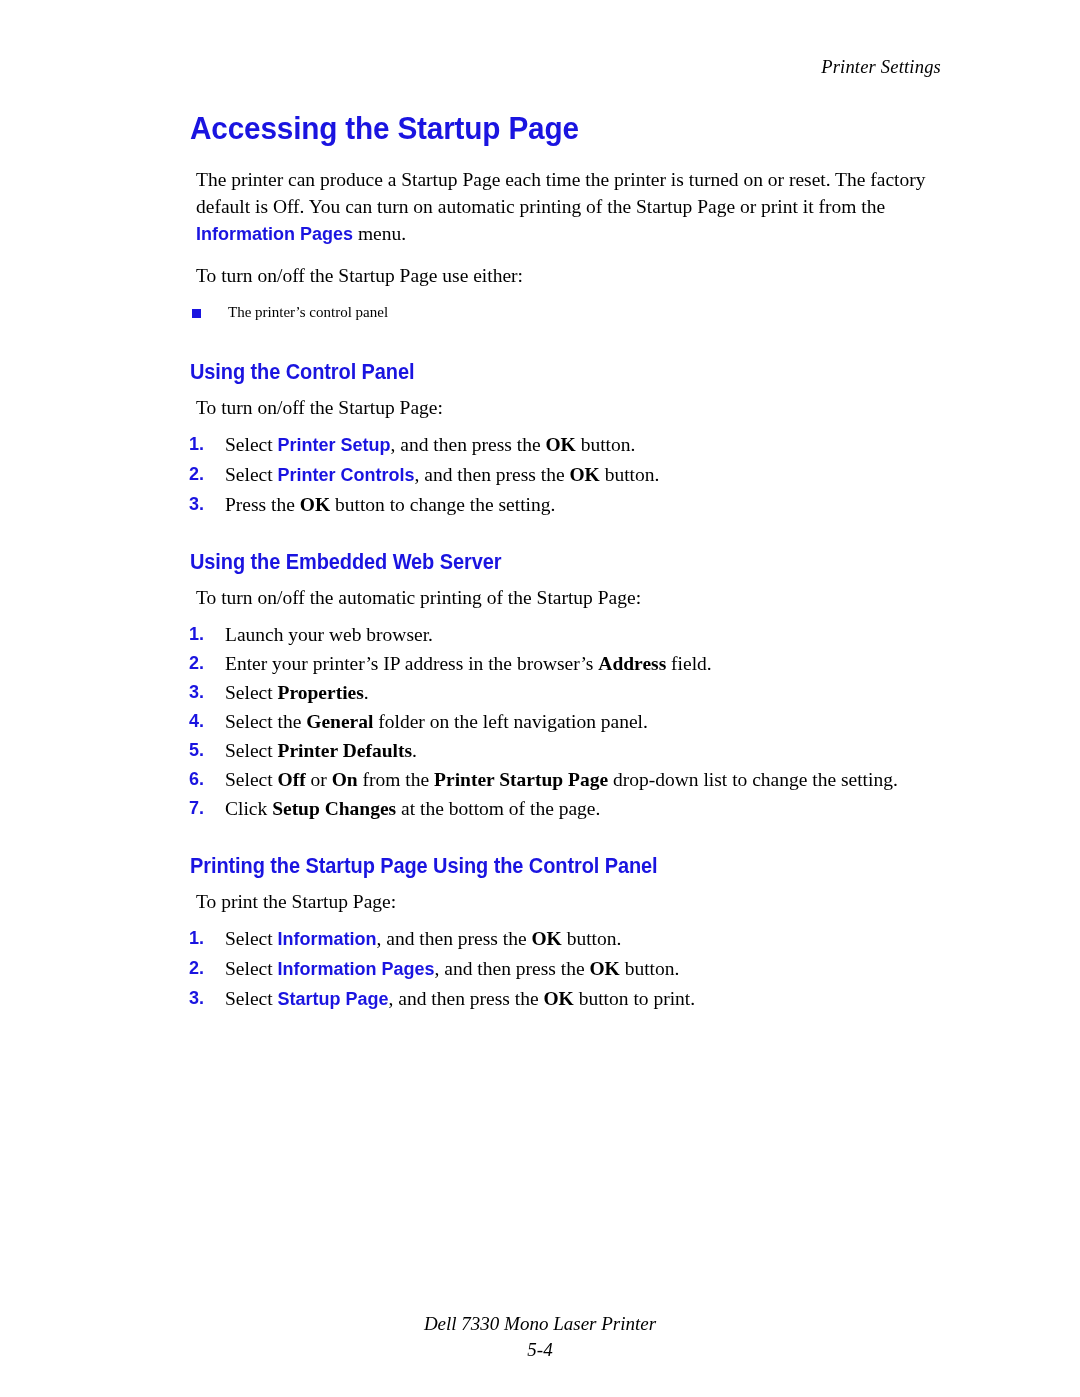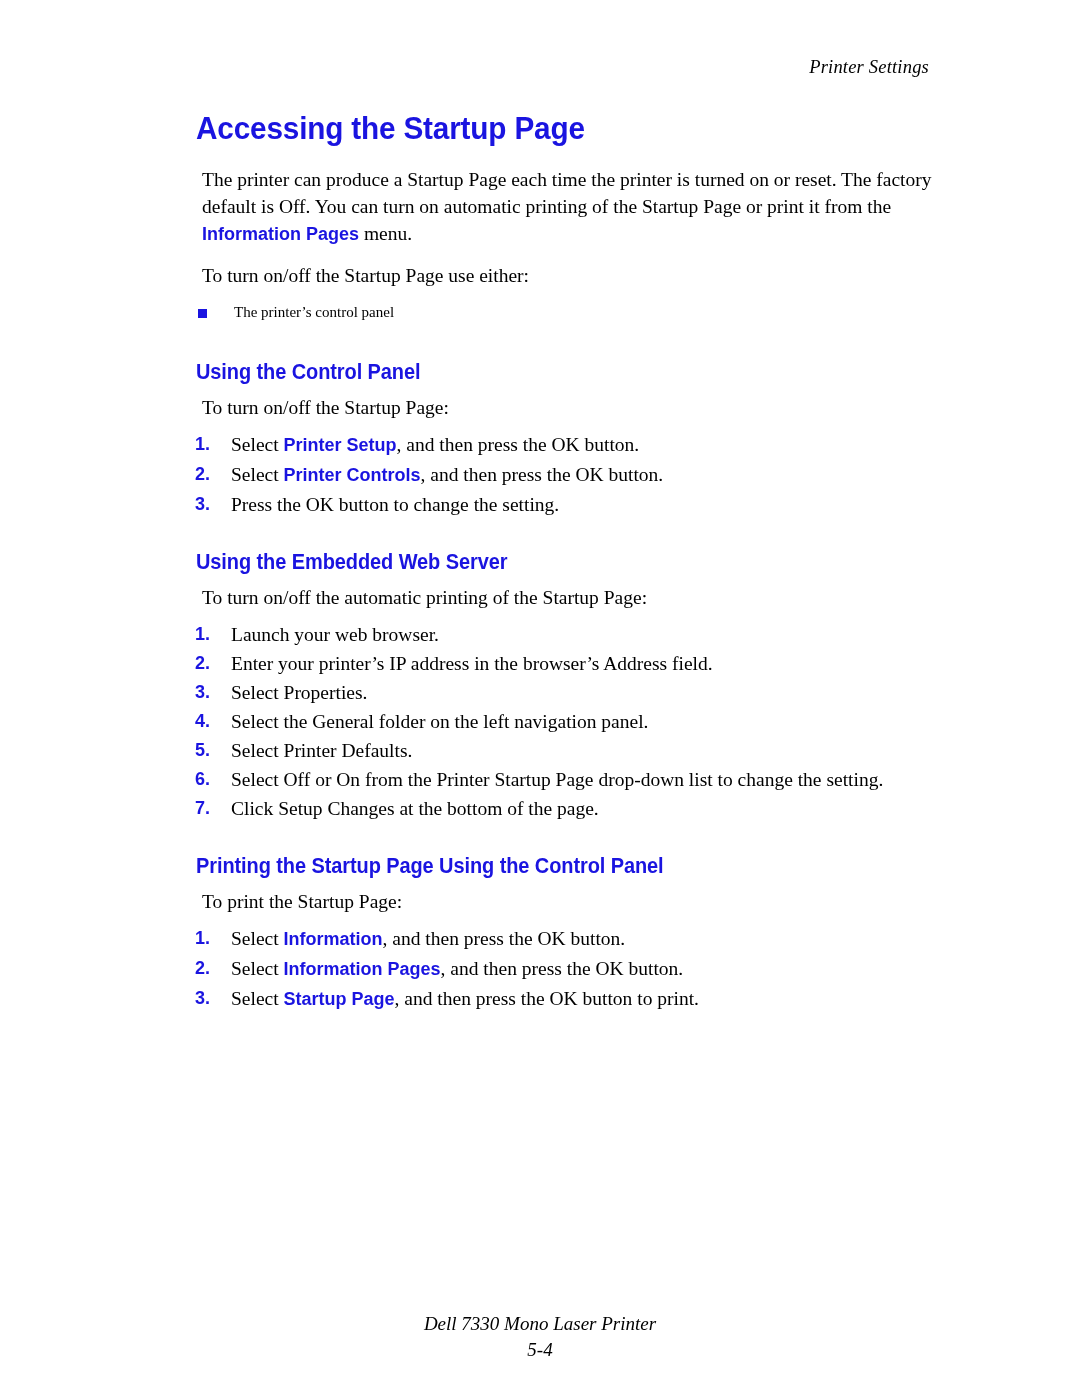--- a/index.html
+++ b/index.html
@@ -18,33 +18,33 @@
 
   .page {
     position: absolute;
     inset: 0;
   }
 
   
   .running-head {
     position: absolute;
     top: 57px;
-    right: 151px;
+    right: 139px;
     font-family: "Liberation Serif", "DejaVu Serif", serif;
     font-style: italic;
     font-size: 18.5px;
     letter-spacing: .2px;
     color: #000;
     white-space: nowrap;
   }
 
   
   .content {
     position: absolute;
-    left: 192px;
+    left: 186px;
     top: 110px;
     width: 740px;
   }
 
   h1.doc-title {
     font-family: "Liberation Sans Narrow", "Liberation Sans", "DejaVu Sans", sans-serif;
     font-weight: bold;
     font-size: 32px;
     line-height: 36px;
     letter-spacing: -0.2px;
@@ -134,21 +134,21 @@
 
   
   .ui {                       
     font-family: "Liberation Sans Narrow", "Liberation Sans", "DejaVu Sans", sans-serif;
     font-weight: bold;
     font-size: 18px;
     color: #1a14e0;
     text-align: center;
   }
   .bold {                     
-    font-weight: normal;
+    font-weight: bold;
     text-align: right;
   }
   .gap-md { height: 20px; }
   .gap-lg { height: 30px; }
 
   
   .footer {
     position: absolute;
     left: 0;
     right: 0;

